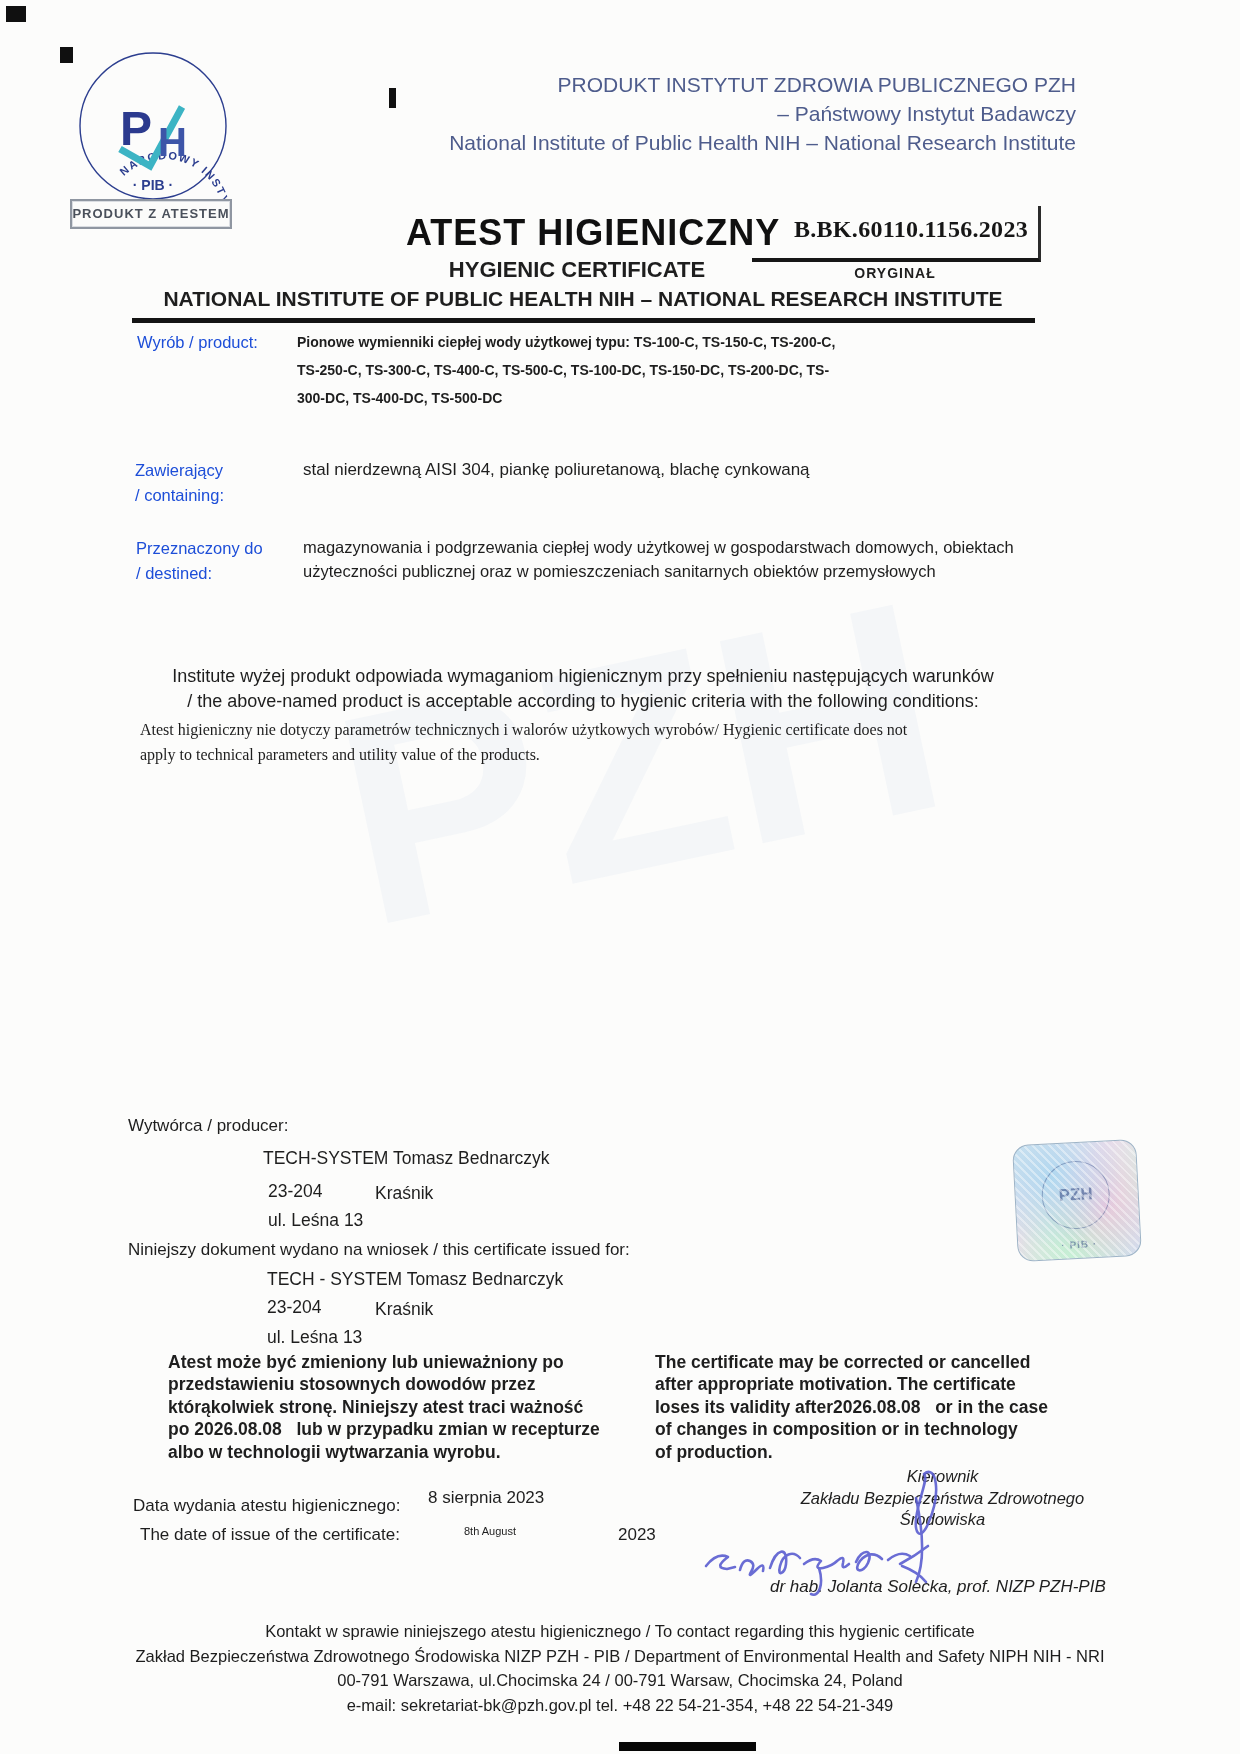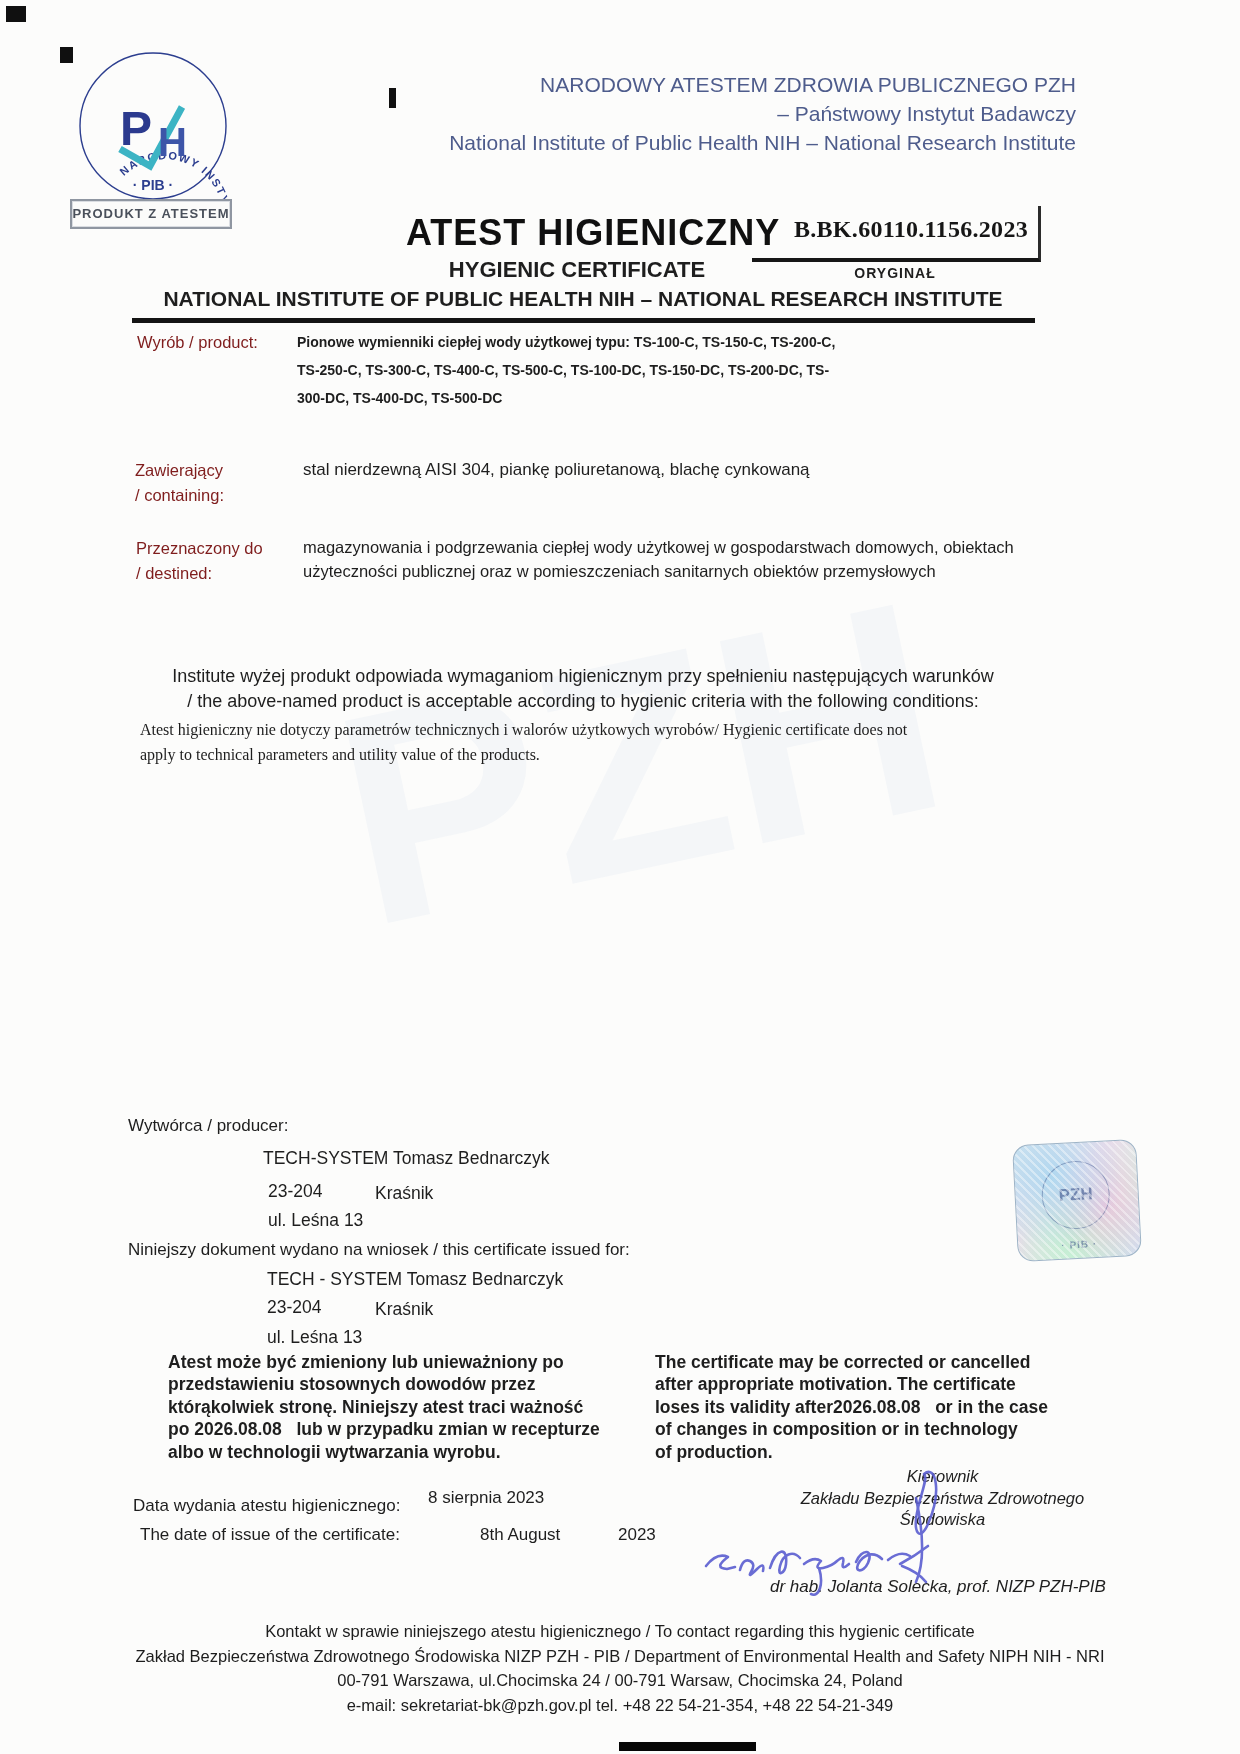--- a/index.html
+++ b/index.html
@@ -29,21 +29,21 @@
     font-size:24px;letter-spacing:0.3px;color:#161616;}
   .oryginal{left:752px;top:265px;width:286px;text-align:center;
     font-size:14px;font-weight:bold;letter-spacing:1px;}
   .hygienic{left:412px;top:257px;width:330px;text-align:center;
     font-size:22px;font-weight:bold;}
   .inst-line{left:128px;top:287px;width:910px;text-align:center;
     font-size:21px;font-weight:bold;}
   .rule{left:132px;top:318px;width:903px;height:5px;background:#141414;}
 
   
-  .flabel{font-size:16.5px;line-height:25px;color:#7f1d1d;}
+  .flabel{font-size:16.5px;line-height:25px;color:#1d4ed8;}
   .fvalue{font-size:17px;line-height:24px;}
   .bold{font-weight:bold;}
 
   .cond{font-size:18px;text-align:center;width:906px;left:130px;}
   .note{font-size:16px;line-height:24.5px;font-family:Liberation Serif, serif;}
 
   .watermark{left:340px;top:590px;font-size:300px;font-weight:bold;
     color:rgba(100,135,195,0.05);transform:rotate(-12deg);pointer-events:none;}
 
   
@@ -95,21 +95,21 @@
       <textPath href="#ringPath">NARODOWY  INSTYTUT ZDROWIA PUBLICZNEGO</textPath>
     </text>
     <text x="48" y="95" font-size="48" font-weight="bold" fill="#2b3a8e" font-family="Liberation Sans, DejaVu Sans, sans-serif">P</text>
     <path d="M 48 99 L 78 116 L 110 57" stroke="#3cb4c4" stroke-width="7" fill="none"></path>
     <text x="86" y="106" font-size="40" font-weight="bold" fill="#3d55a8" font-family="Liberation Sans, DejaVu Sans, sans-serif">H</text>
     <text x="81" y="140" font-size="14" font-weight="bold" fill="#2c3e8f" text-anchor="middle" font-family="Liberation Sans, DejaVu Sans, sans-serif">· PIB ·</text>
   </svg>
   <div class="abs badge">PRODUKT Z ATESTEM</div>
 
   <div class="abs org-block">
-    <div class="nowrap">NARODOWY ATESTEM ZDROWIA PUBLICZNEGO PZH</div>
+    <div class="nowrap">PRODUKT INSTYTUT ZDROWIA PUBLICZNEGO PZH</div>
     <div class="nowrap">– Państwowy Instytut Badawczy</div>
     <div class="nowrap">National Institute of Public Health NIH – National Research Institute</div>
   </div>
 
   <div class="abs atest nowrap">ATEST HIGIENICZNY</div>
   <div class="abs numbox">
     <div class="cert-number nowrap">B.BK.60110.1156.2023</div>
   </div>
   <div class="abs oryginal">ORYGINAŁ</div>
   <div class="abs hygienic nowrap">HYGIENIC CERTIFICATE</div>
@@ -160,21 +160,21 @@
 albo w technologii wytwarzania wyrobu.</div>
   <div class="abs valid pre" style="left:655px;top:1351px;">The certificate may be corrected or cancelled
 after appropriate motivation. The certificate
 loses its validity after2026.08.08   or in the case
 of changes in composition or in technology
 of production.</div>
 
   <div class="abs nowrap" style="left:133px;top:1488px;font-size:17px;margin-top:8px;">Data wydania atestu higienicznego:</div>
   <div class="abs nowrap" style="left:428px;top:1488px;font-size:17px;">8 sierpnia 2023</div>
   <div class="abs nowrap" style="left:140px;top:1525px;font-size:17px;">The date of issue of the certificate:</div>
-  <div class="abs nowrap" style="left:480px;top:1525px;font-size:17px;">8th August</div>
+  <div class="abs nowrap" style="left:464px;top:1525px;font-size:11px;">8th August</div>
   <div class="abs nowrap" style="left:618px;top:1525px;font-size:17px;">2023</div>
 
   <div class="abs sig-titles pre">Kierownik
 Zakładu Bezpieczeństwa Zdrowotnego
 Środowiska</div>
   <svg class="abs sigsvg" width="275" height="140" viewBox="0 0 275 140">
     <g fill="none" stroke="#5b5ed0" stroke-width="2.6" stroke-linecap="round" stroke-linejoin="round" opacity="0.9">
       <path d="M 236 6 C 248 -4 254 24 240 56 C 232 74 224 66 230 40 C 234 22 240 10 236 6"></path>
       <path d="M 18 98 q 11 -14 22 -9 q -15 11 -1 12 l 8 -2"></path>
       <path d="M 52 102 q 3 -12 10 -9 q 6 3 1 11 q -4 7 6 -3 q 8 -8 6 2"></path>

